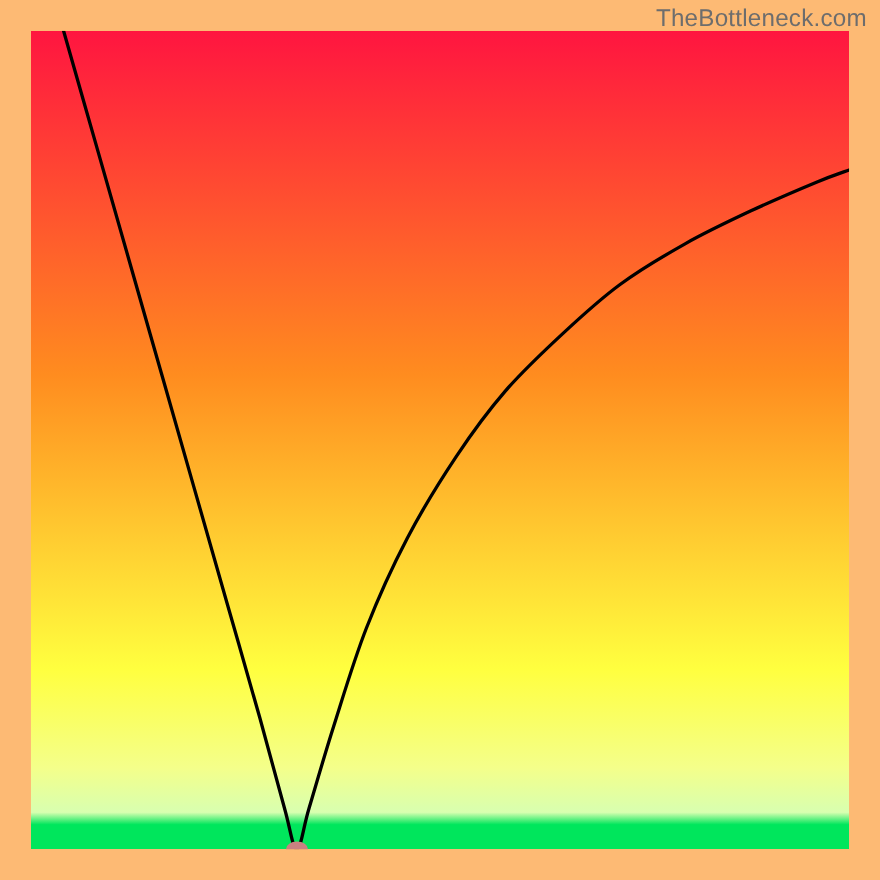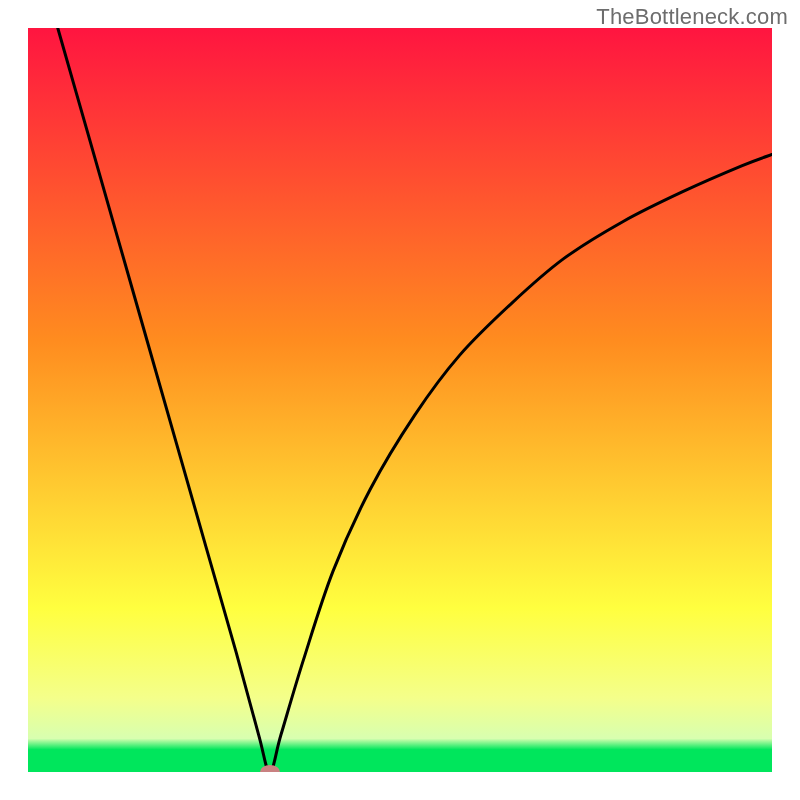--- a/index.html
+++ b/index.html
@@ -8,21 +8,21 @@
     width: 800px;
     height: 800px;
     background: #000;
     overflow: hidden;
     font-family: Arial, Helvetica, sans-serif;
   }
   .frame {
     position: relative;
     width: 800px;
     height: 800px;
-    background: #ffffff;
+    background: #fdba74;
   }
   .plot-area {
     position: absolute;
     left: 28px;
     top: 28px;
     width: 744px;
     height: 744px;
     overflow: hidden;
   }
   .gradient {

